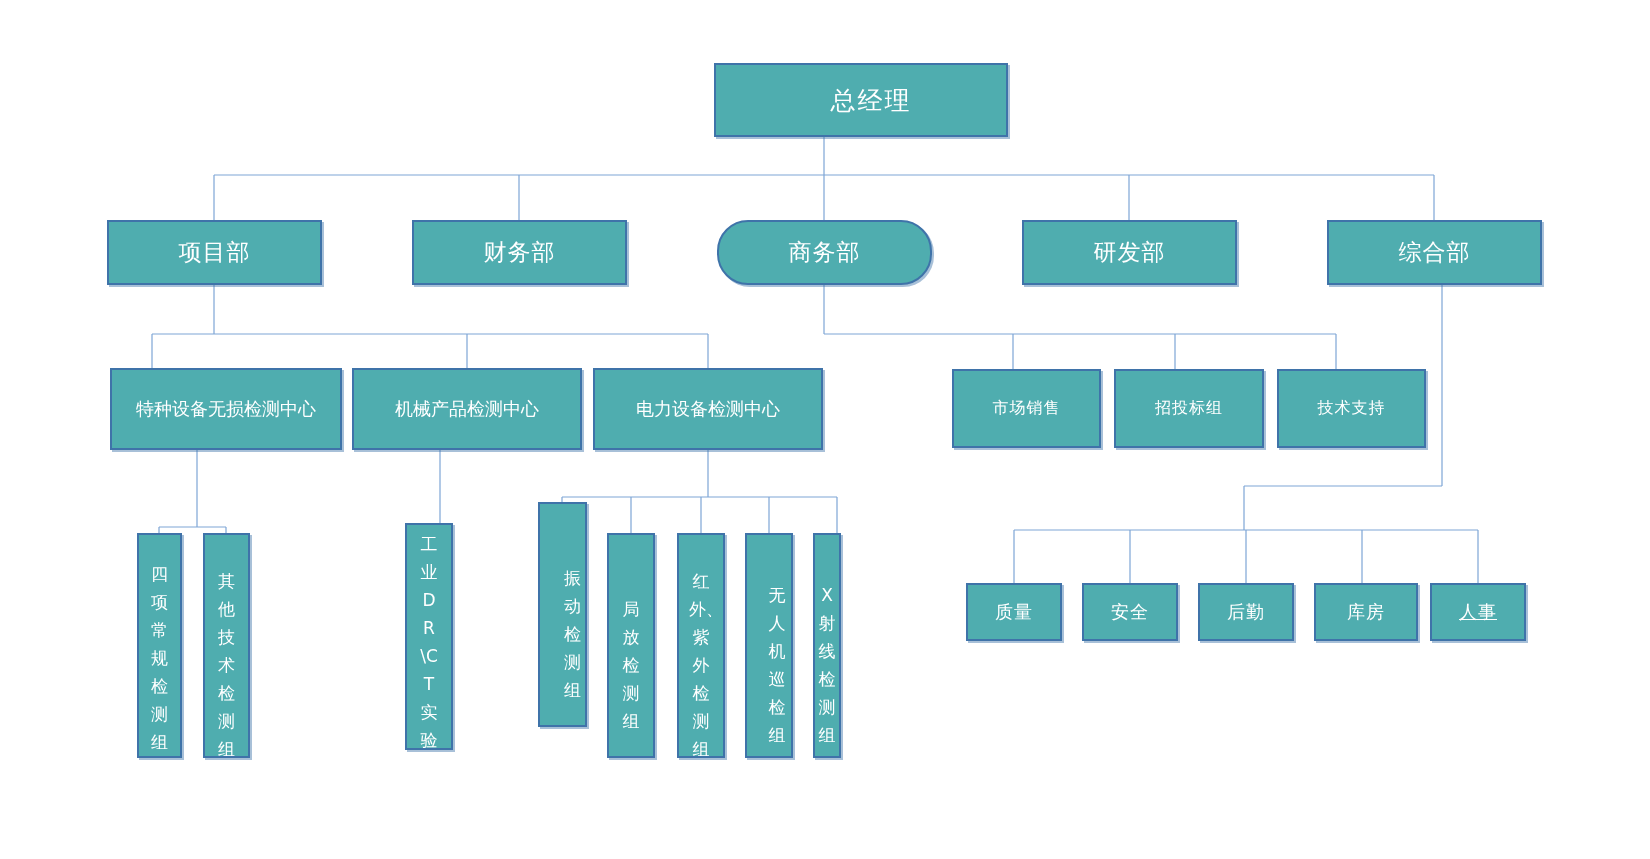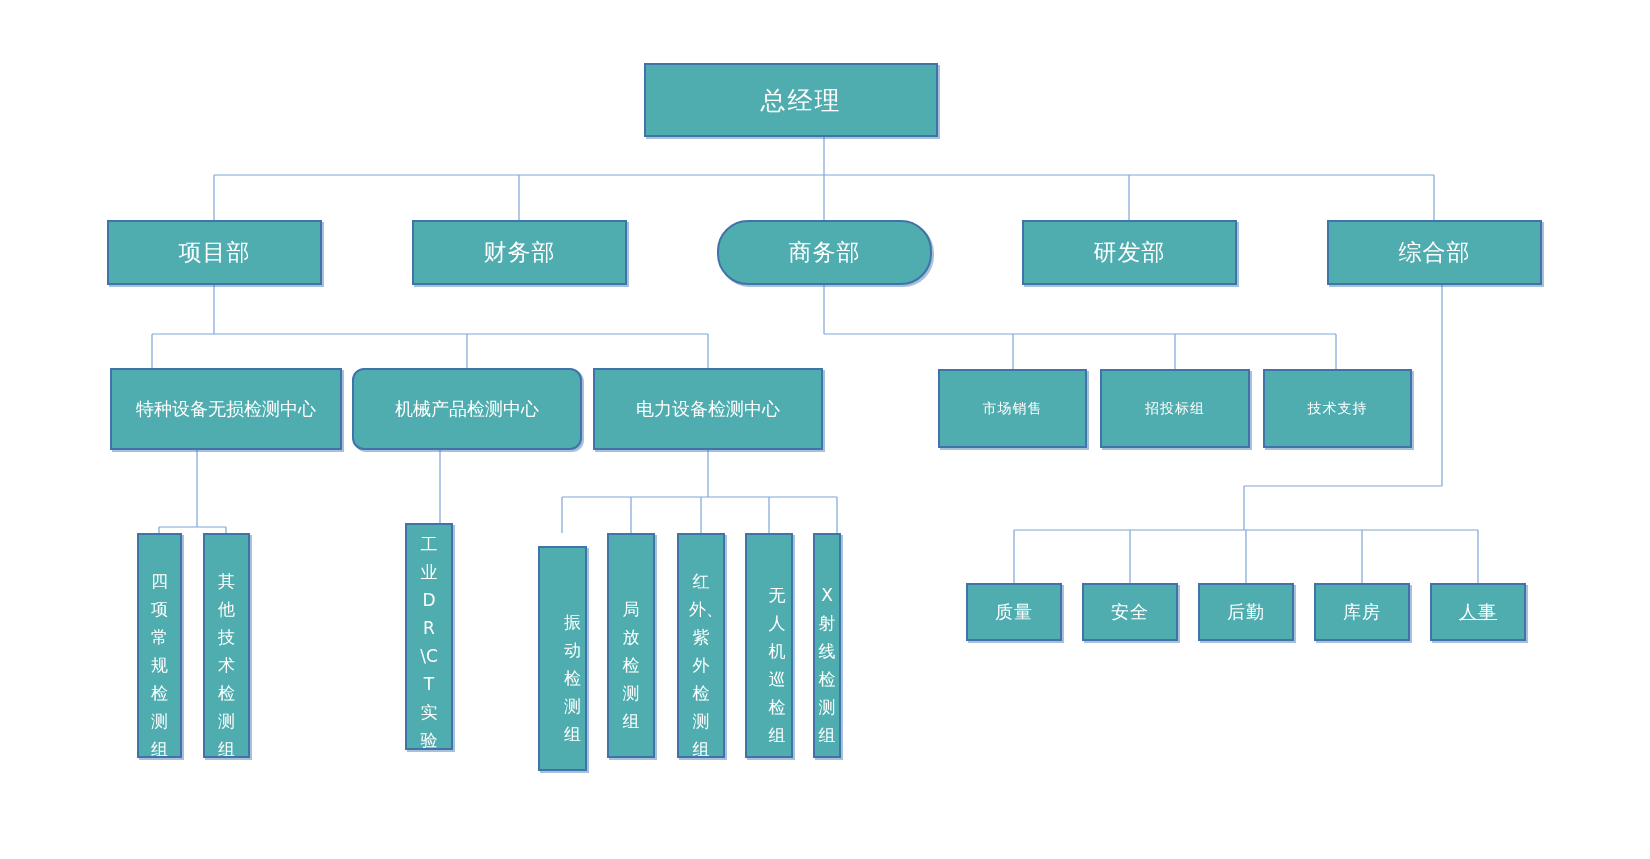--- a/index.html
+++ b/index.html
@@ -18,21 +18,21 @@
     border:2px solid #3F73A9;
     box-shadow:2px 2px 0 rgba(63,115,169,0.45);
     color:#ffffff;
     display:flex;align-items:center;justify-content:center;
     text-align:center;
     cursor:default;
   }
   .h1{font-size:25px;letter-spacing:2px;}
   .h2{font-size:23px;letter-spacing:1px;}
   .h3{font-size:18px;}
-  .h3s{font-size:14px;letter-spacing:1px;}
+  .h3s{font-size:16px;letter-spacing:1px;margin-left:14px;}
   .h4s{font-size:18px;letter-spacing:1px;}
   .vbox .vtext{
     width:24px;
     word-break:break-all;
     font-size:17px;
     line-height:28px;
     text-align:center;
     margin-top:39px;
   }
 </style>
@@ -51,62 +51,62 @@
       M1013 334 V369 M1175 334 V369 M1336 334 V369
       M197 450 V527 M159 527 H226 M159 527 V533 M226 527 V533
       M440 450 V523
       M708 450 V497 M562 497 H837
       M562 497 V533 M631 497 V533 M701 497 V533 M769 497 V533 M837 497 V533
       M1442 285 V486 M1244 486 H1442 M1244 486 V530
       M1014 530 H1478
       M1014 530 V583 M1130 530 V583 M1246 530 V583 M1362 530 V583 M1478 530 V583"></path>
   </svg>
 
-  <div class="node h1" style="left:644px;top:63px;width:294px;height:74px;padding-left:20px;">总经理</div>
+  <div class="node h1" style="left:714px;top:63px;width:294px;height:74px;padding-left:20px;">总经理</div>
 
   <div class="node h2" style="left:107px;top:220px;width:215px;height:65px;">项目部</div>
   <div class="node h2" style="left:412px;top:220px;width:215px;height:65px;">财务部</div>
   <div class="node h2" style="left:717px;top:220px;width:215px;height:65px;border-radius:31px;">商务部</div>
   <div class="node h2" style="left:1022px;top:220px;width:215px;height:65px;">研发部</div>
   <div class="node h2" style="left:1327px;top:220px;width:215px;height:65px;">综合部</div>
 
   <div class="node h3" style="left:110px;top:368px;width:232px;height:82px;">特种设备无损检测中心</div>
-  <div class="node h3" style="left:352px;top:368px;width:230px;height:82px;border-radius:12px;">机械产品检测中心</div>
+  <div class="node h3" style="left:352px;top:368px;width:230px;height:82px;">机械产品检测中心</div>
   <div class="node h3" style="left:593px;top:368px;width:230px;height:82px;">电力设备检测中心</div>
 
   <div class="node h3s" style="left:938px;top:369px;width:149px;height:79px;">市场销售</div>
   <div class="node h3s" style="left:1100px;top:369px;width:150px;height:79px;">招投标组</div>
   <div class="node h3s" style="left:1263px;top:369px;width:149px;height:79px;">技术支持</div>
 
-  <div class="node vbox" style="left:137px;top:533px;width:45px;height:225px;">
+  <div class="node vbox" style="left:137px;top:533px;width:45px;height:225px;align-items:flex-end;">
     <span class="vtext">四项常规检测组</span>
   </div>
   <div class="node vbox" style="left:203px;top:533px;width:47px;height:225px;">
     <span class="vtext">其他技术检测组</span>
   </div>
 
   <div class="node vbox" style="left:405px;top:523px;width:48px;height:227px;">
     <span class="vtext">工业DR\CT实验室</span>
   </div>
 
-  <div class="node vbox" style="left:538px;top:546px;width:49px;height:225px;padding-left:20px;">
+  <div class="node vbox" style="left:538px;top:502px;width:49px;height:225px;padding-left:20px;">
     <span class="vtext">振动检测组</span>
   </div>
   <div class="node vbox" style="left:677px;top:533px;width:48px;height:225px;">
     <span class="vtext">红外、紫外检测组</span>
   </div>
   <div class="node vbox" style="left:607px;top:533px;width:48px;height:225px;">
     <span class="vtext">局放检测组</span>
   </div>
   <div class="node vbox" style="left:745px;top:533px;width:48px;height:225px;padding-left:16px;">
     <span class="vtext">无人机巡检组</span>
   </div>
   <div class="node vbox" style="left:813px;top:533px;width:28px;height:225px;">
     <span class="vtext">X射线检测组</span>
   </div>
 
   <div class="node h4s" style="left:966px;top:583px;width:96px;height:58px;">质量</div>
   <div class="node h4s" style="left:1082px;top:583px;width:96px;height:58px;">安全</div>
   <div class="node h4s" style="left:1198px;top:583px;width:96px;height:58px;">后勤</div>
-  <div class="node h4s" style="left:1314px;top:583px;width:96px;height:58px;">库房</div>
+  <div class="node h4s" style="left:1314px;top:583px;width:104px;height:58px;">库房</div>
   <div class="node h4s" style="left:1430px;top:583px;width:96px;height:58px;text-decoration:underline;">人事</div>
 
 </div>
 
 </body></html>

